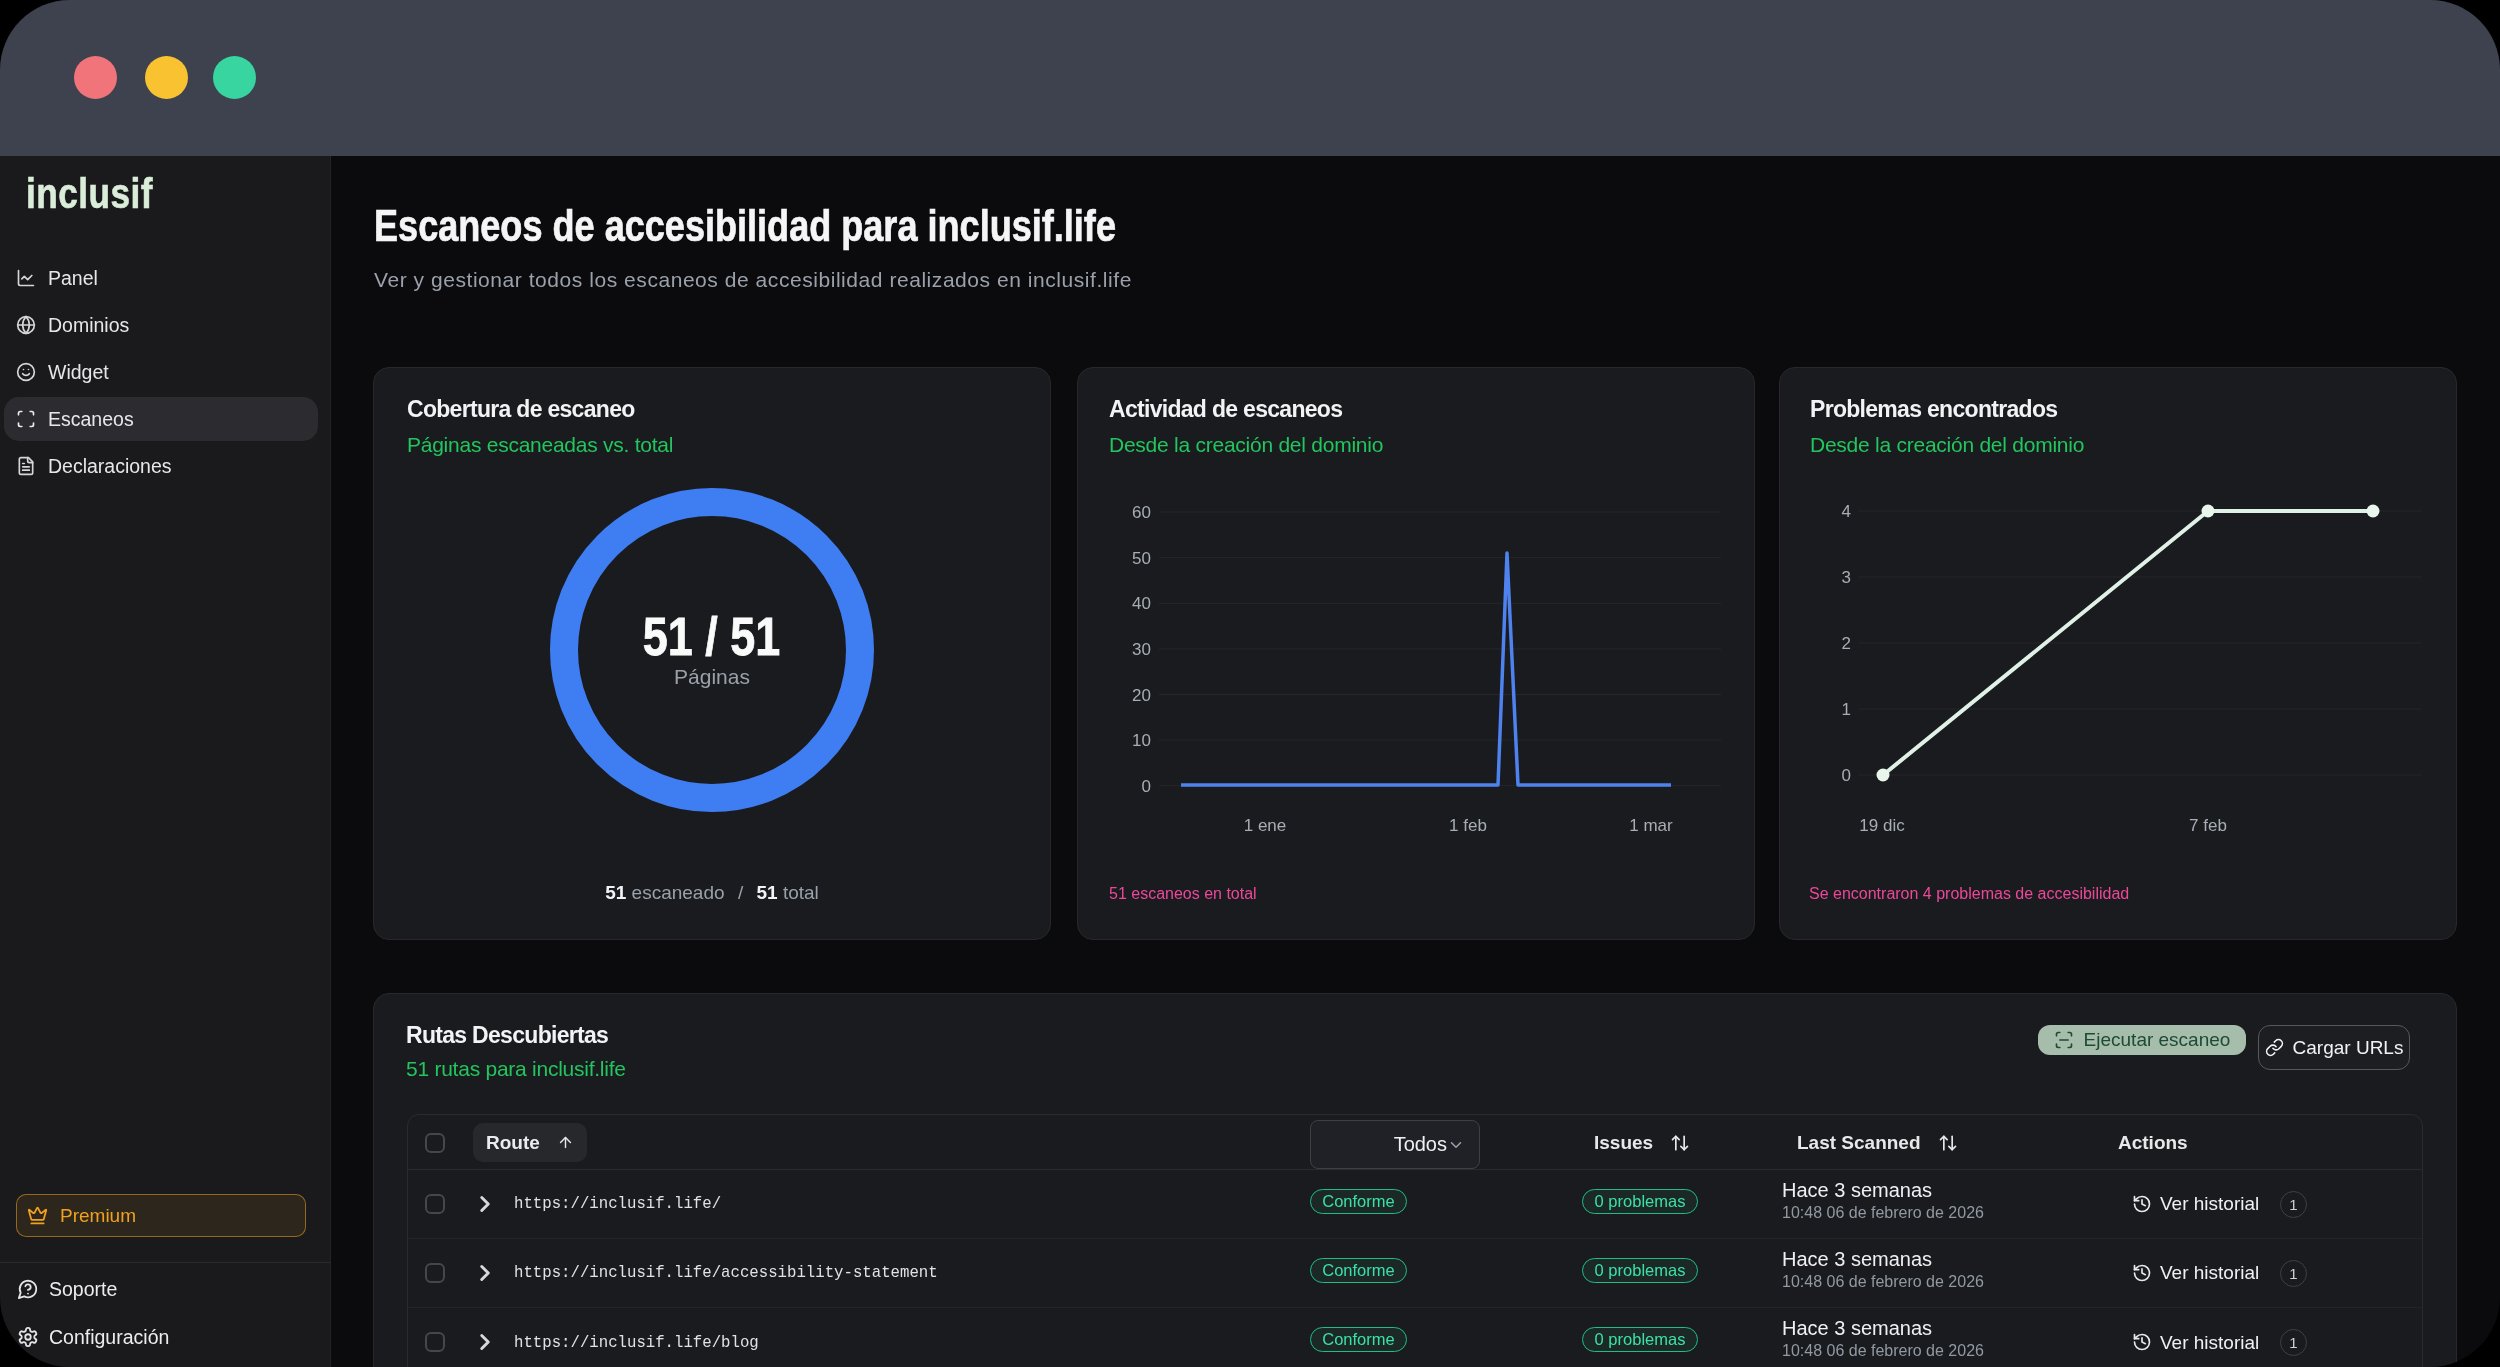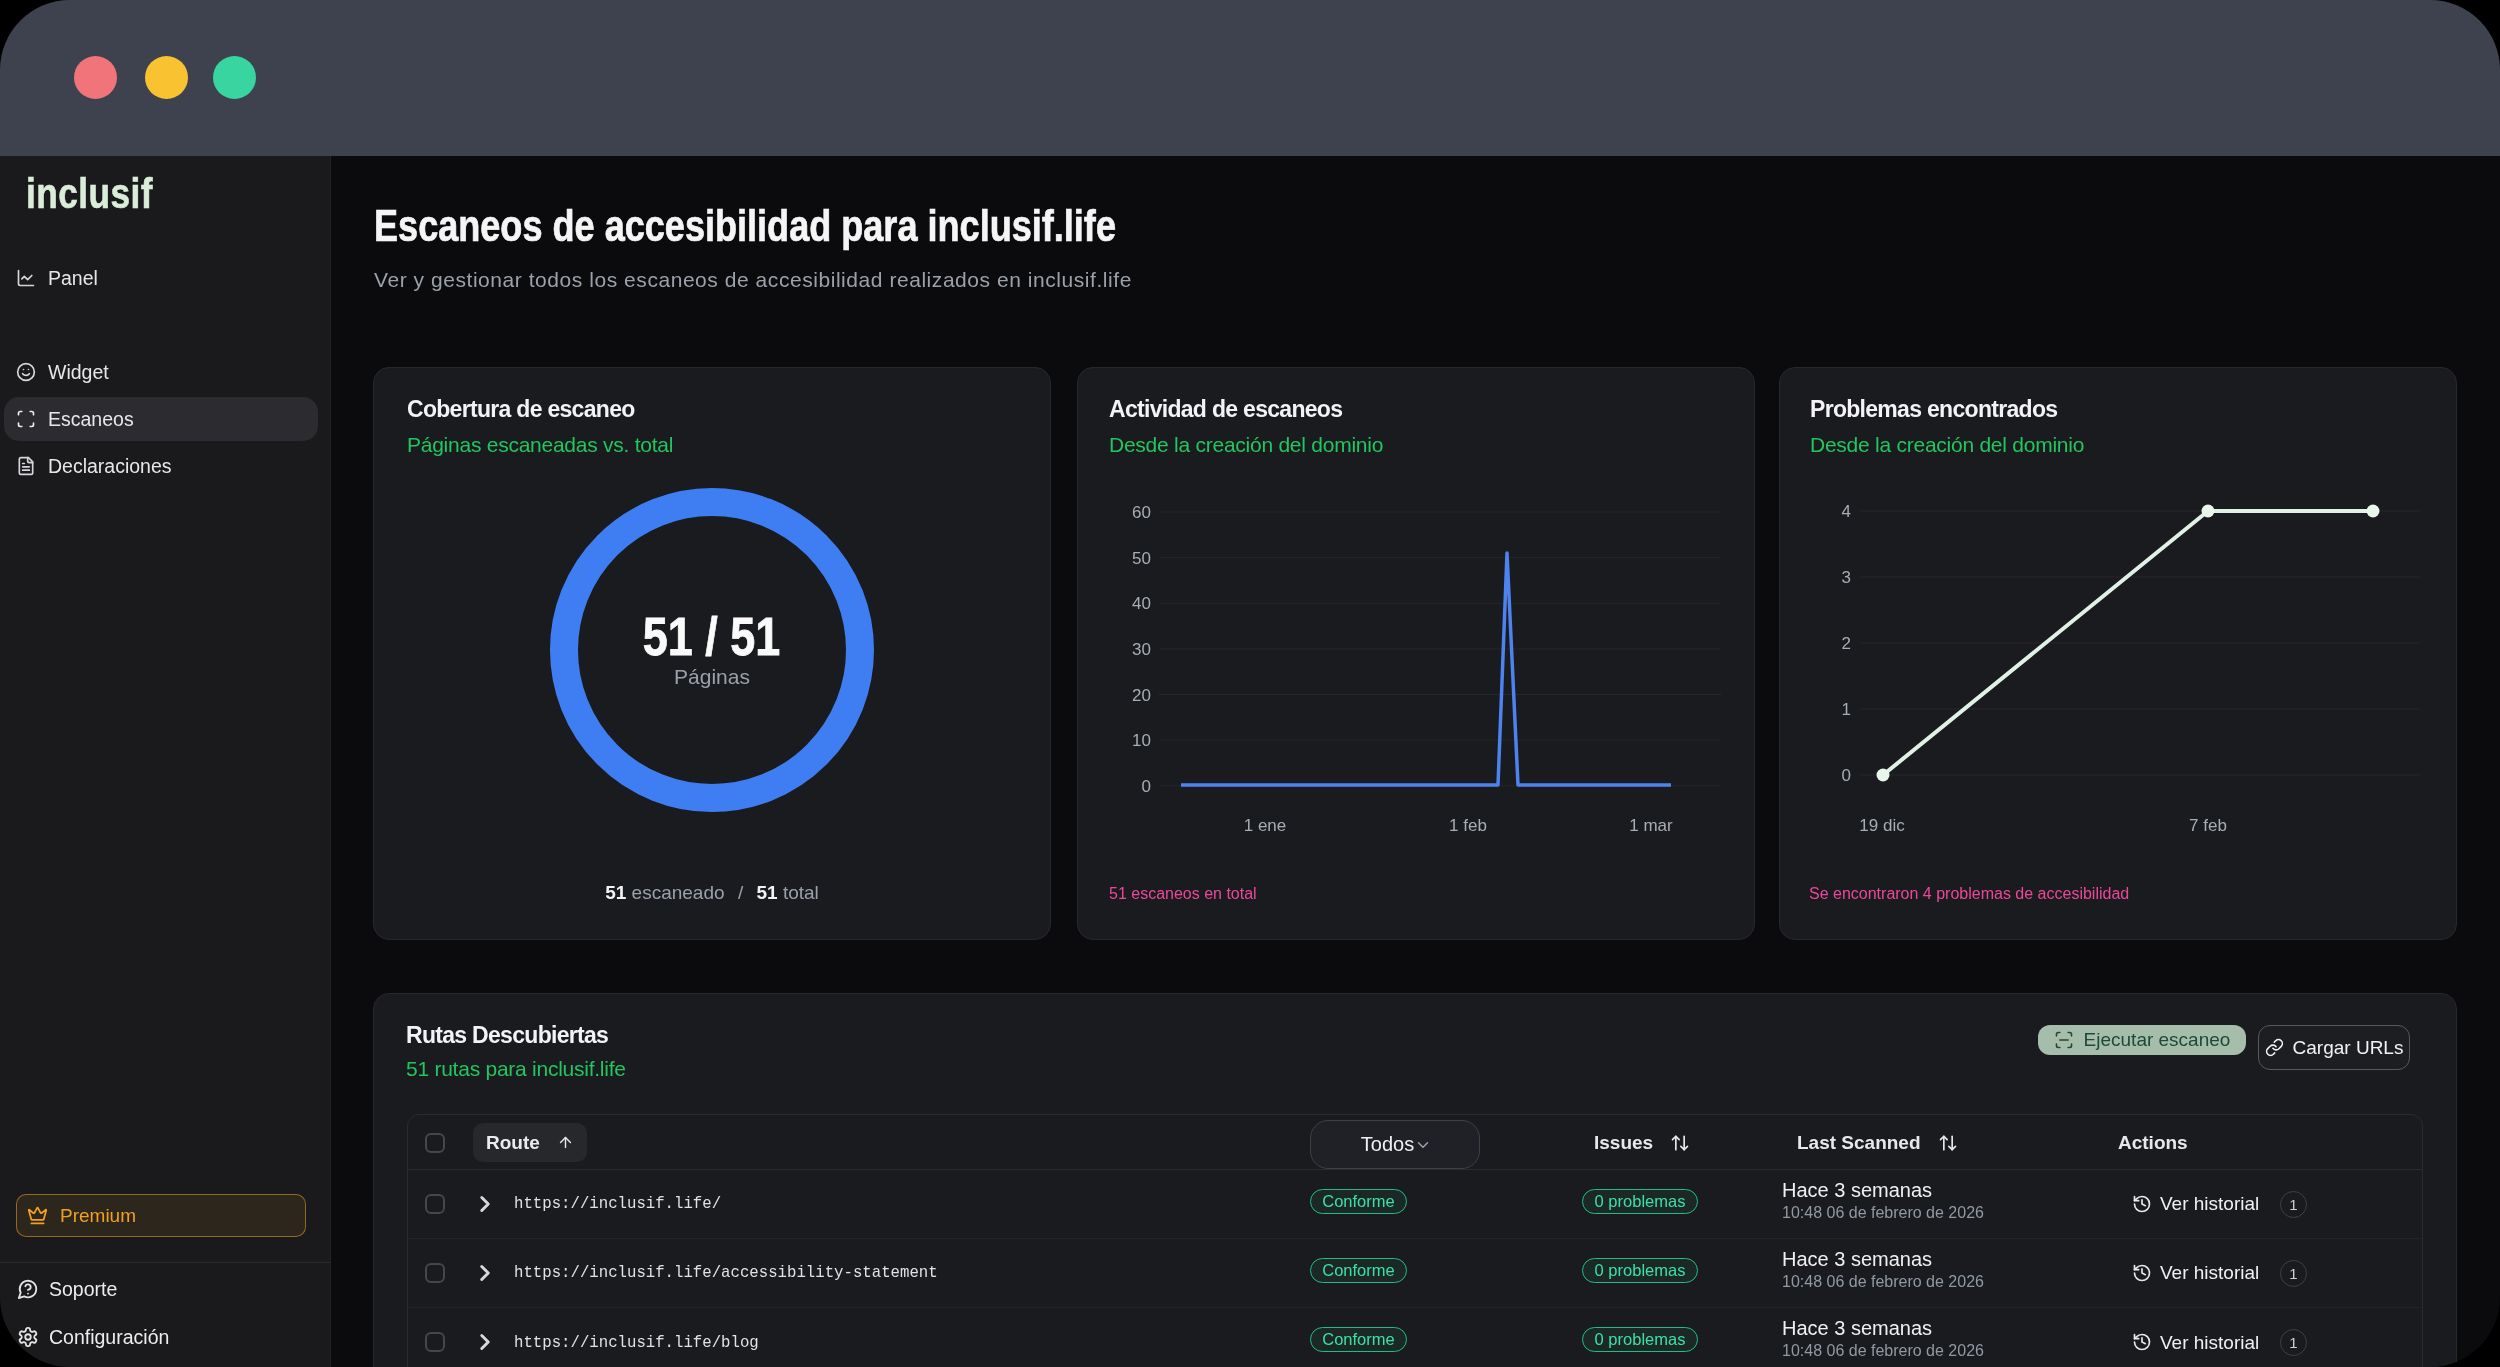--- a/index.html
+++ b/index.html
@@ -42,22 +42,22 @@
   .btn-dark { position:absolute; width:152px; height:45px; border-radius:12px; background:#1d1e22;
     border:1.5px solid #56585f; color:#f2f2f4; font-size:19px; font-weight:500; display:flex;
     align-items:center; justify-content:center; gap:9px; }
   .tbl { position:absolute; left:33px; top:120px; width:2016px; height:310px;
     border:1px solid #2a2b30; border-radius:12px; }
   .thead { position:relative; height:55px; border-bottom:1px solid #2a2b30; }
   .cbx { position:absolute; width:20px; height:20px; border:2px solid #46474c; border-radius:6px; }
   .chip { position:absolute; left:65px; top:8px; height:39px; width:114px; padding-left:13px; background:#27282c;
     border-radius:10px; display:flex; align-items:center; color:#ececee; font-size:19px; font-weight:600; }
   .select { position:absolute; left:902px; top:5px; width:170px; height:49px; background:#202126;
-    border:1.5px solid #3f4045; border-radius:18px; display:flex; align-items:center;
-    justify-content:center; padding:0 14px 0 17px; color:#f0f0f2; font-size:20px; }
+    border:1.5px solid #3f4045; border-radius:8px; display:flex; align-items:center;
+    justify-content:flex-end; padding:0 14px 0 17px; color:#f0f0f2; font-size:20px; }
   .th { position:absolute; top:0; height:56px; display:flex; align-items:center; color:#e8e8ea;
     font-size:19px; font-weight:600; }
   .trow { position:relative; height:69px; border-bottom:1px solid #232428; }
   .chev { position:absolute; left:64px; top:21px; }
   .url { position:absolute; left:106px; top:0; height:100%; display:flex; align-items:center;
     font-family:"Liberation Mono", monospace; font-size:15.7px; color:#e2e2e5; }
   .badge { position:absolute; top:19px; height:25px; border:1.5px solid #1fbd86;
     background:rgba(45,212,150,0.07); border-radius:16px; color:#3ce0a5; font-size:16.5px;
     display:flex; align-items:center; justify-content:center; }
   .scan1 { position:absolute; left:1374px; top:9px; font-size:20px; color:#f0f0f2; }
@@ -79,20 +79,27 @@
   </div>
 
   <div class="sidebar"></div>
   <div class="logo">inclusif</div>
   <div class="navitem" style="top:256px;">
     <svg width="20" height="20" viewBox="0 0 24 24" fill="none" stroke="#d6d6da" stroke-width="2" stroke-linecap="round" stroke-linejoin="round">
         <path d="M3 3v16a2 2 0 0 0 2 2h16"></path>
         <path d="m19 9-5 5-4-4-3 3"></path>
       </svg>
     Panel</div>
+  <div class="navitem" style="top:303px;">
+    <svg width="20" height="20" viewBox="0 0 24 24" fill="none" stroke="#d6d6da" stroke-width="2" stroke-linecap="round" stroke-linejoin="round">
+        <circle cx="12" cy="12" r="10"></circle>
+        <path d="M12 2a14.5 14.5 0 0 0 0 20 14.5 14.5 0 0 0 0-20"></path>
+        <path d="M2 12h20"></path>
+      </svg>
+    Dominios</div>
   <div class="navitem" style="top:350px;">
     <svg width="20" height="20" viewBox="0 0 24 24" fill="none" stroke="#d6d6da" stroke-width="2" stroke-linecap="round" stroke-linejoin="round">
         <circle cx="12" cy="12" r="10"></circle>
         <path d="M8 14s1.5 2 4 2 4-2 4-2"></path>
         <line x1="9" x2="9.01" y1="9" y2="9"></line>
         <line x1="15" x2="15.01" y1="9" y2="9"></line>
       </svg>
     Widget</div>
   <div class="navitem sel" style="top:397px;">
     <svg width="20" height="20" viewBox="0 0 24 24" fill="none" stroke="#ececef" stroke-width="2" stroke-linecap="round" stroke-linejoin="round">

